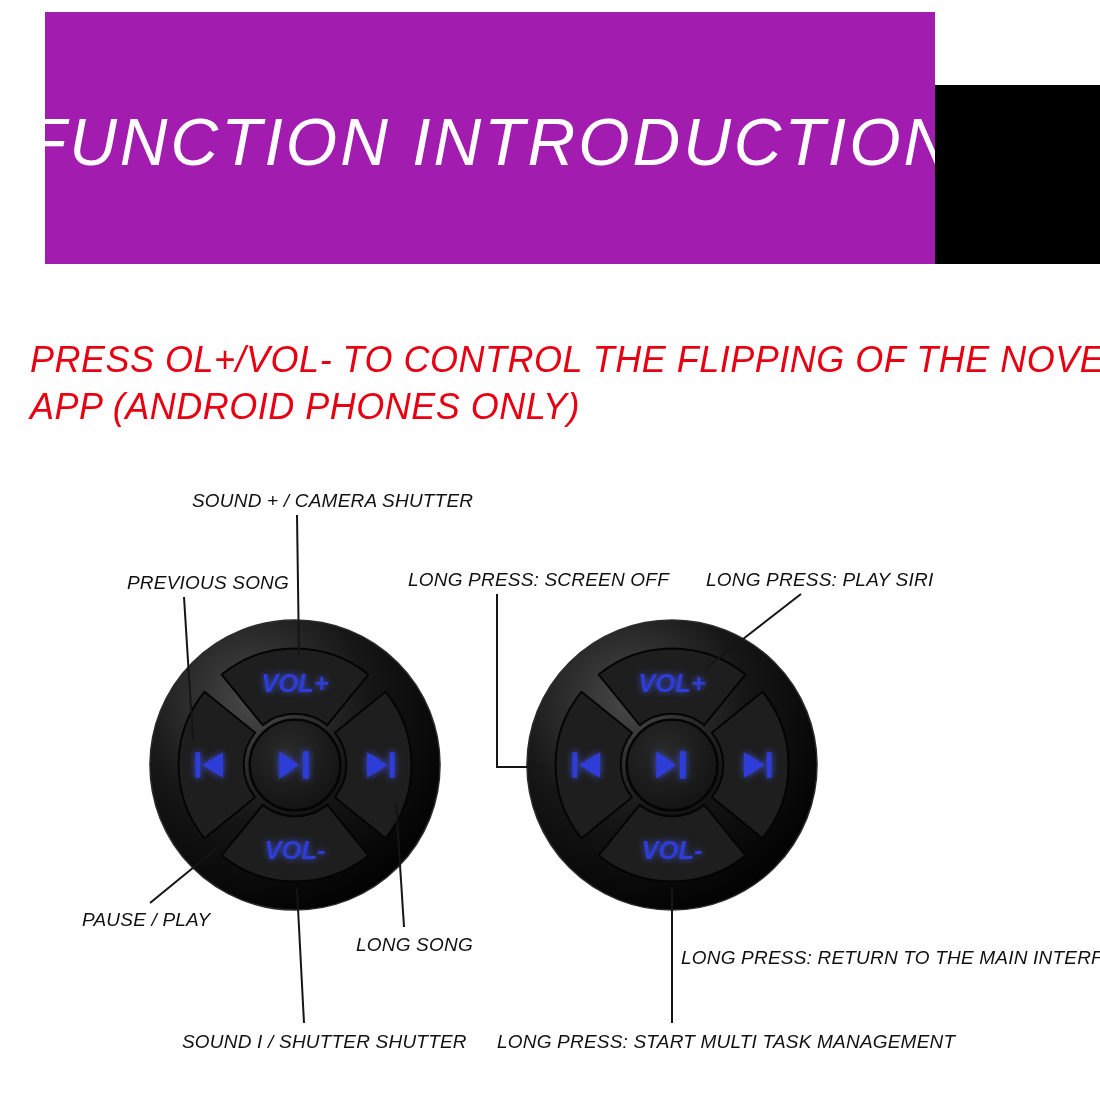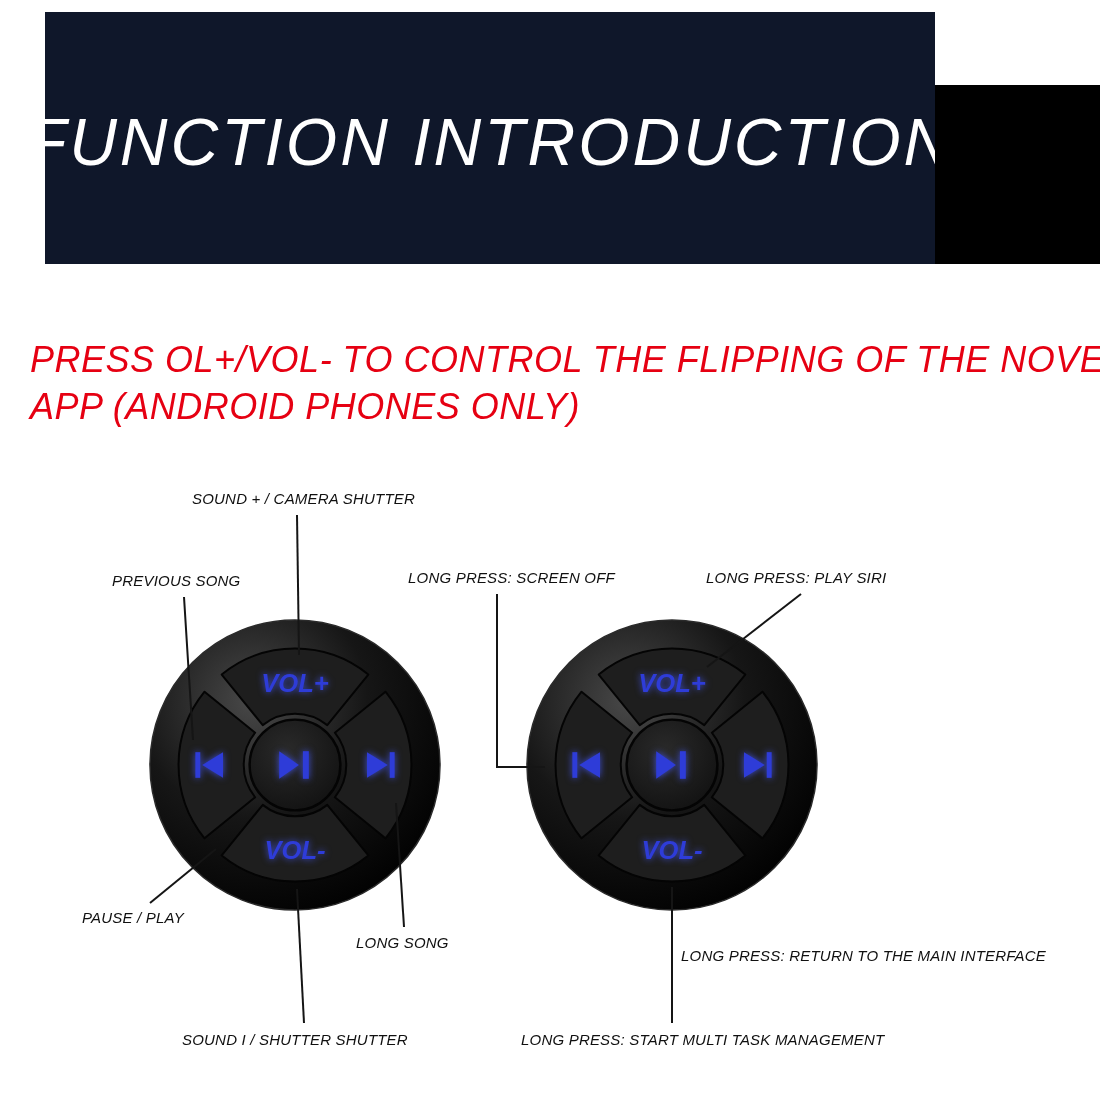--- a/index.html
+++ b/index.html
@@ -2,38 +2,38 @@
 <html><head>
 <meta charset="utf-8">
 <style>
   html,body { margin:0; padding:0; }
   body {
     width:1100px; height:1100px; position:relative; background:#ffffff;
     font-family:"Liberation Sans", sans-serif; overflow:hidden;
   }
   .banner {
     position:absolute; left:45px; top:12px; width:890px; height:252px;
-    background:#0f172a; display:flex; align-items:center; justify-content:center;
+    background:#a21caf; display:flex; align-items:center; justify-content:center;
   }
   .banner-title {
     color:#fff; font-style:italic; font-size:66px; letter-spacing:3px;
     white-space:nowrap; padding-top:8px;
   }
   .banner-right {
     position:absolute; left:935px; top:85px; width:165px; height:179px; background:#000;
   }
   .subtitle {
     position:absolute; left:30px; top:336px; color:#e60012;
     font-style:italic; font-size:36px; line-height:47px; letter-spacing:.5px; white-space:nowrap;
   }
   .remote { position:absolute; width:296px; height:296px; }
   .lines { position:absolute; left:0; top:0; pointer-events:none; }
   .lines line, .lines polyline { stroke:#151515; stroke-width:2; fill:none; }
   .label {
-    position:absolute; font-style:italic; font-size:15px; color:#101010;
+    position:absolute; font-style:italic; font-size:19px; color:#101010;
     white-space:nowrap; letter-spacing:.2px;
   }
   .btn { fill:#1e1e1e; stroke:#040404; stroke-width:2; stroke-linejoin:round; }
   .vol {
     font-family:"Liberation Sans", sans-serif; font-style:italic; font-weight:bold;
     font-size:26px; fill:#2e3cd8; filter:drop-shadow(0 0 4px rgba(70,90,255,.8));
   }
   .blue { fill:#2e3cd8; filter:drop-shadow(0 0 4px rgba(70,90,255,.8)); }
 </style>
 </head>
@@ -128,22 +128,22 @@
     <line x1="184" y1="597" x2="193" y2="740"></line>
     <polyline points="497,594 497,767 545,767"></polyline>
     <line x1="801" y1="594" x2="707" y2="667"></line>
     <line x1="150" y1="903" x2="216" y2="849"></line>
     <line x1="404" y1="927" x2="396" y2="803"></line>
     <line x1="672" y1="887" x2="672" y2="1023"></line>
     <line x1="297" y1="889" x2="304" y2="1023"></line>
   </svg>
 
   <div class="label" style="left:192px; top:490px">SOUND + / CAMERA SHUTTER</div>
-  <div class="label" style="left:112px; top:572px">PREVIOUS SONG</div>
+  <div class="label" style="left:127px; top:572px">PREVIOUS SONG</div>
   <div class="label" style="left:408px; top:569px">LONG PRESS: SCREEN OFF</div>
   <div class="label" style="left:706px; top:569px">LONG PRESS: PLAY SIRI</div>
   <div class="label" style="left:82px; top:909px">PAUSE / PLAY</div>
   <div class="label" style="left:356px; top:934px">LONG SONG</div>
   <div class="label" style="left:681px; top:947px">LONG PRESS: RETURN TO THE MAIN INTERFACE</div>
   <div class="label" style="left:182px; top:1031px">SOUND I / SHUTTER SHUTTER</div>
-  <div class="label" style="left:521px; top:1031px">LONG PRESS: START MULTI TASK MANAGEMENT</div>
+  <div class="label" style="left:497px; top:1031px">LONG PRESS: START MULTI TASK MANAGEMENT</div>
 
 </div>
 
 </body></html>

